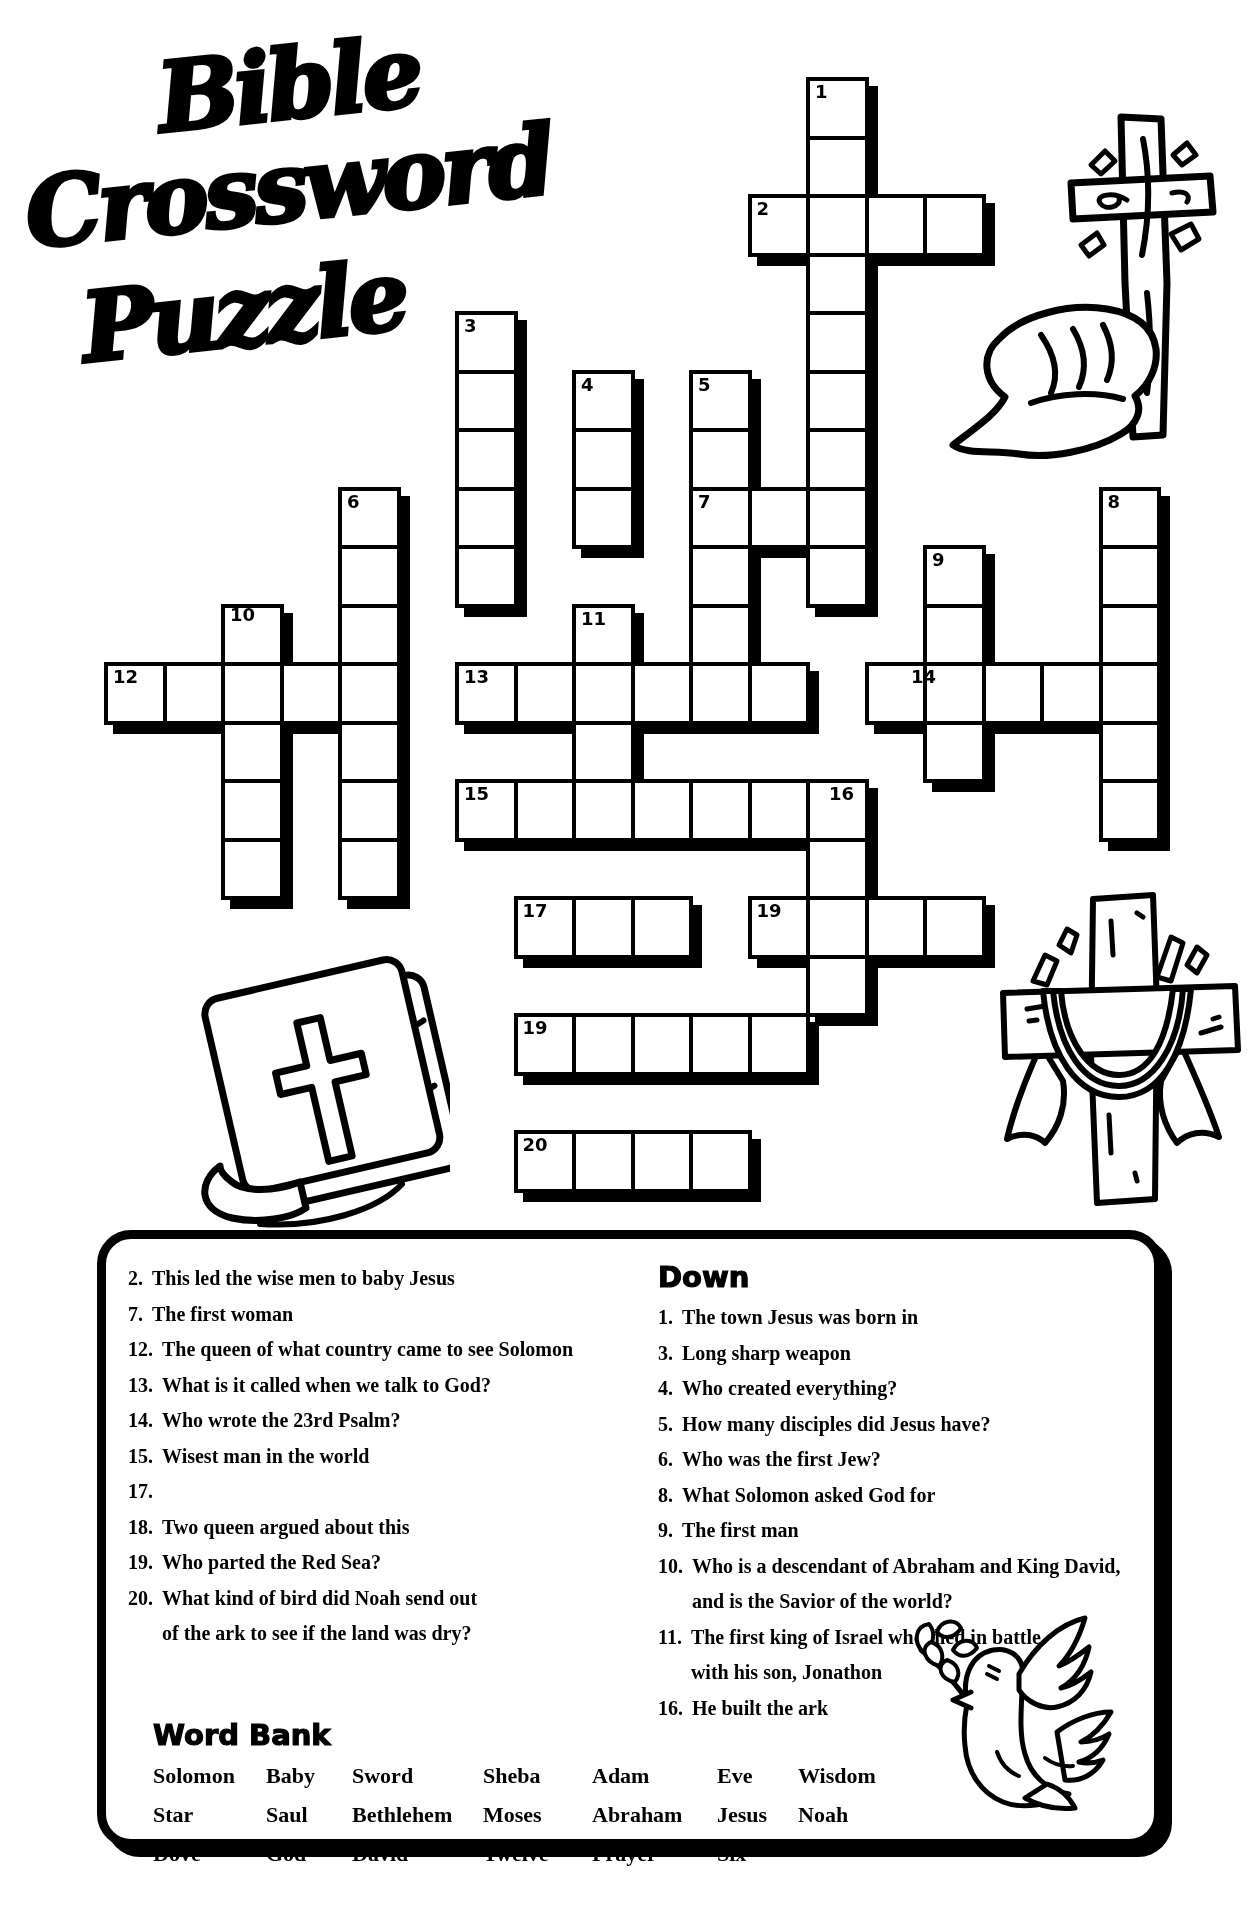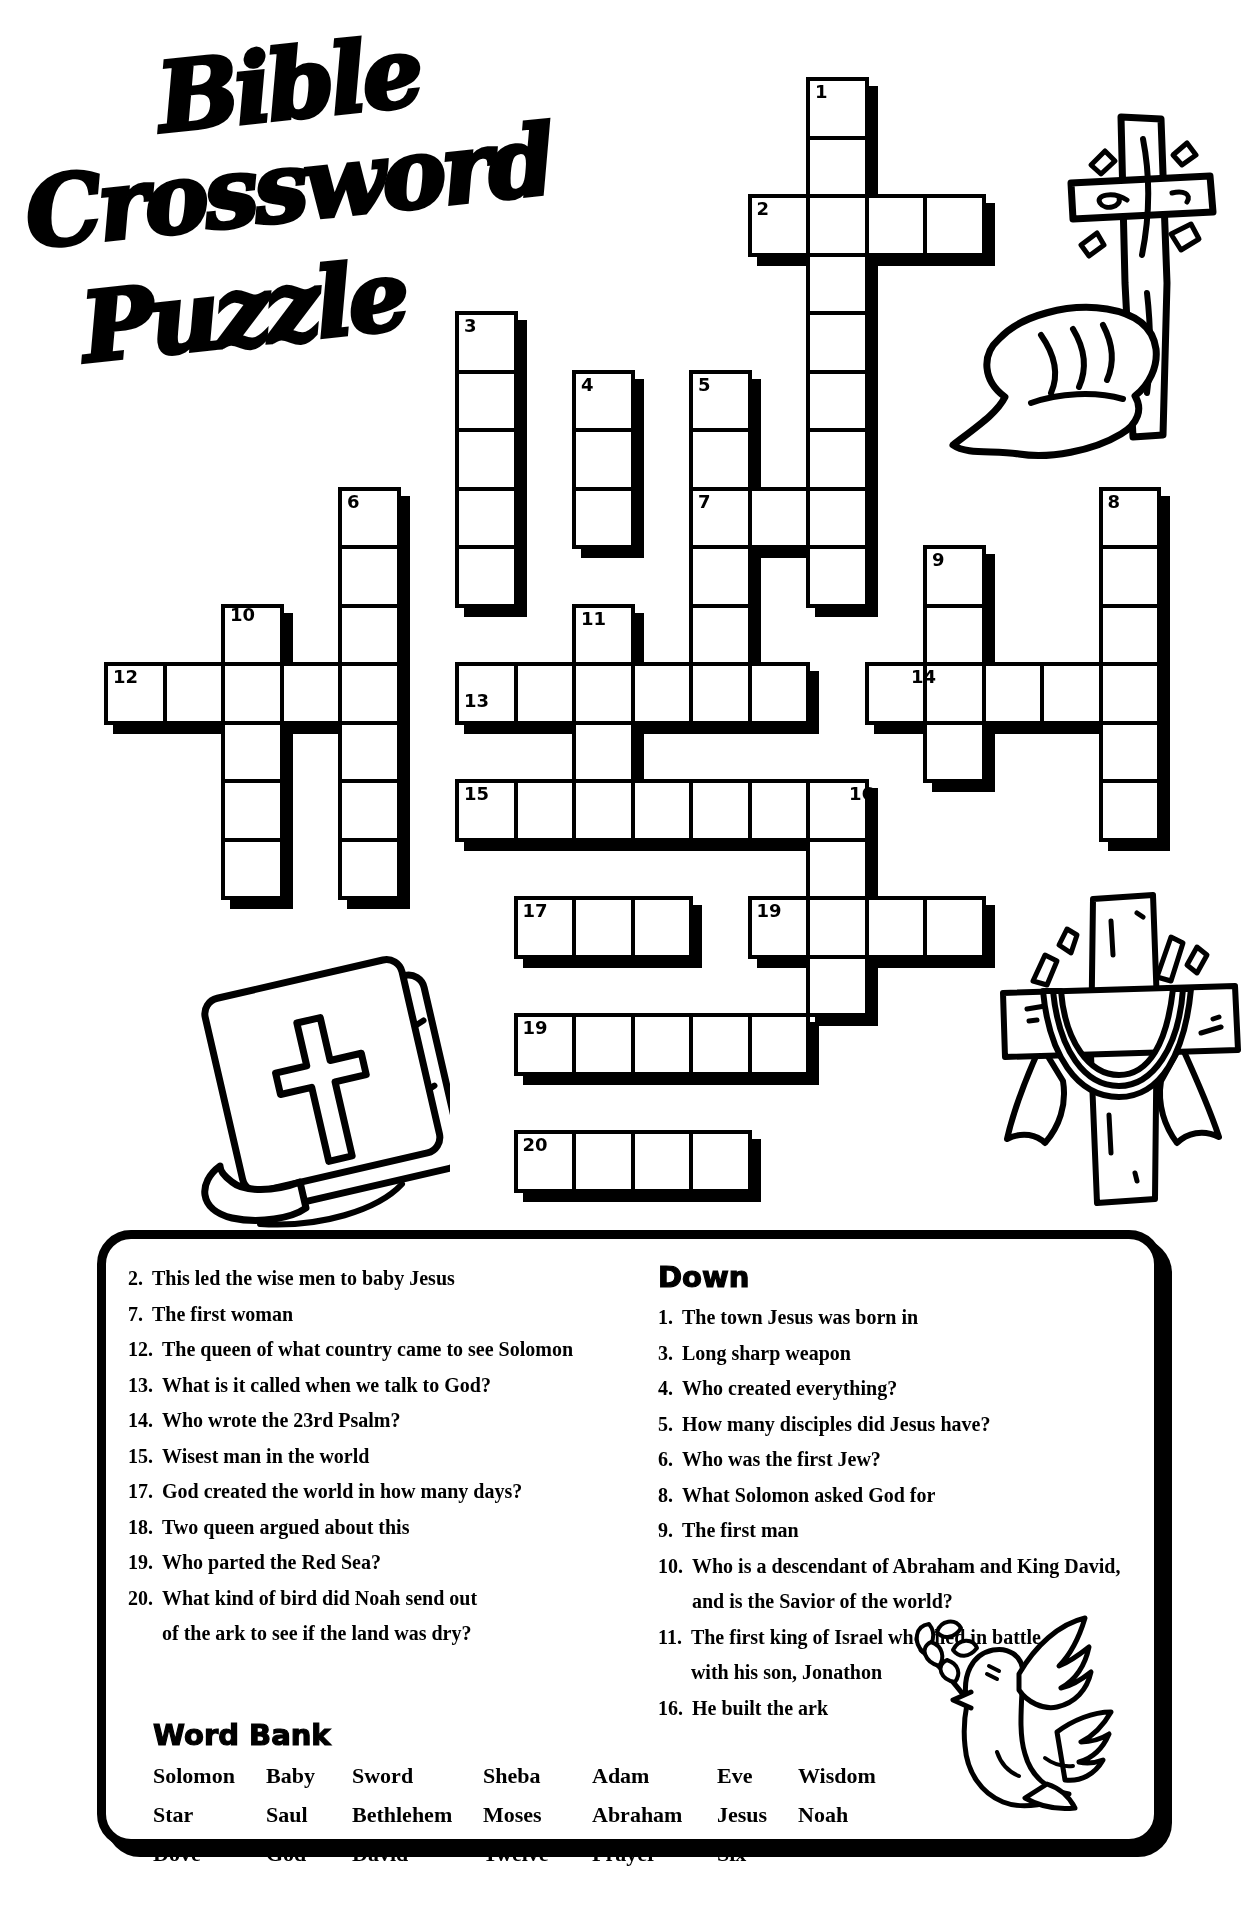--- a/index.html
+++ b/index.html
@@ -207,24 +207,24 @@
     <div class="cell-num" style="left: 464px; top: 317px;">3</div>
     <div class="cell-num" style="left: 581px; top: 375.5px;">4</div>
     <div class="cell-num" style="left: 698px; top: 375.5px;">5</div>
     <div class="cell-num" style="left: 347px; top: 492.5px;">6</div>
     <div class="cell-num" style="left: 698px; top: 492.5px;">7</div>
     <div class="cell-num" style="left: 1107.5px; top: 492.5px;">8</div>
     <div class="cell-num" style="left: 932px; top: 551px;">9</div>
     <div class="cell-num" style="left: 230px; top: 606px;">10</div>
     <div class="cell-num" style="left: 581px; top: 609.5px;">11</div>
     <div class="cell-num" style="left: 113px; top: 668px;">12</div>
-    <div class="cell-num" style="left: 464px; top: 668px; margin-top: 24px;">13</div>
+    <div class="cell-num" style="left: 464px; top: 668px;">13</div>
     <div class="cell-num" style="left: 911px; top: 668px;">14</div>
     <div class="cell-num" style="left: 464px; top: 785px;">15</div>
-    <div class="cell-num" style="left: 849px; top: 785px;">16</div>
+    <div class="cell-num" style="left: 829px; top: 785px;">16</div>
     <div class="cell-num" style="left: 522.5px; top: 902px;">17</div>
     <div class="cell-num" style="left: 756.5px; top: 902px;">19</div>
     <div class="cell-num" style="left: 522.5px; top: 1019px;">19</div>
     <div class="cell-num" style="left: 522.5px; top: 1136px;">20</div>
   </div>
 
 <svg class="illus" style="left:945px;top:103px;" width="280" height="360" viewBox="0 0 280 360">
   <g stroke-width="7">
     <path class="ink" d="M176,14 L216,16 L222,180 L218,332 L188,334 L180,180 Z"></path>
     <path class="ink" d="M126,80 L265,73 L268,109 L128,116 Z"></path>
@@ -301,21 +301,20 @@
         <div class="clue">
           <span class="cnum">14.</span>
           <span class="ctxt">Who wrote the 23rd Psalm?</span>
         </div>
         <div class="clue">
           <span class="cnum">15.</span>
           <span class="ctxt">Wisest man in the world</span>
         </div>
         <div class="clue">
           <span class="cnum">17.</span>
-          <span class="ctxt">God created the world in how many days?</span>
         </div>
         <div class="clue">
           <span class="cnum">18.</span>
           <span class="ctxt">Two queen argued about this</span>
         </div>
         <div class="clue">
           <span class="cnum">19.</span>
           <span class="ctxt">Who parted the Red Sea?</span>
         </div>
         <div class="clue">

